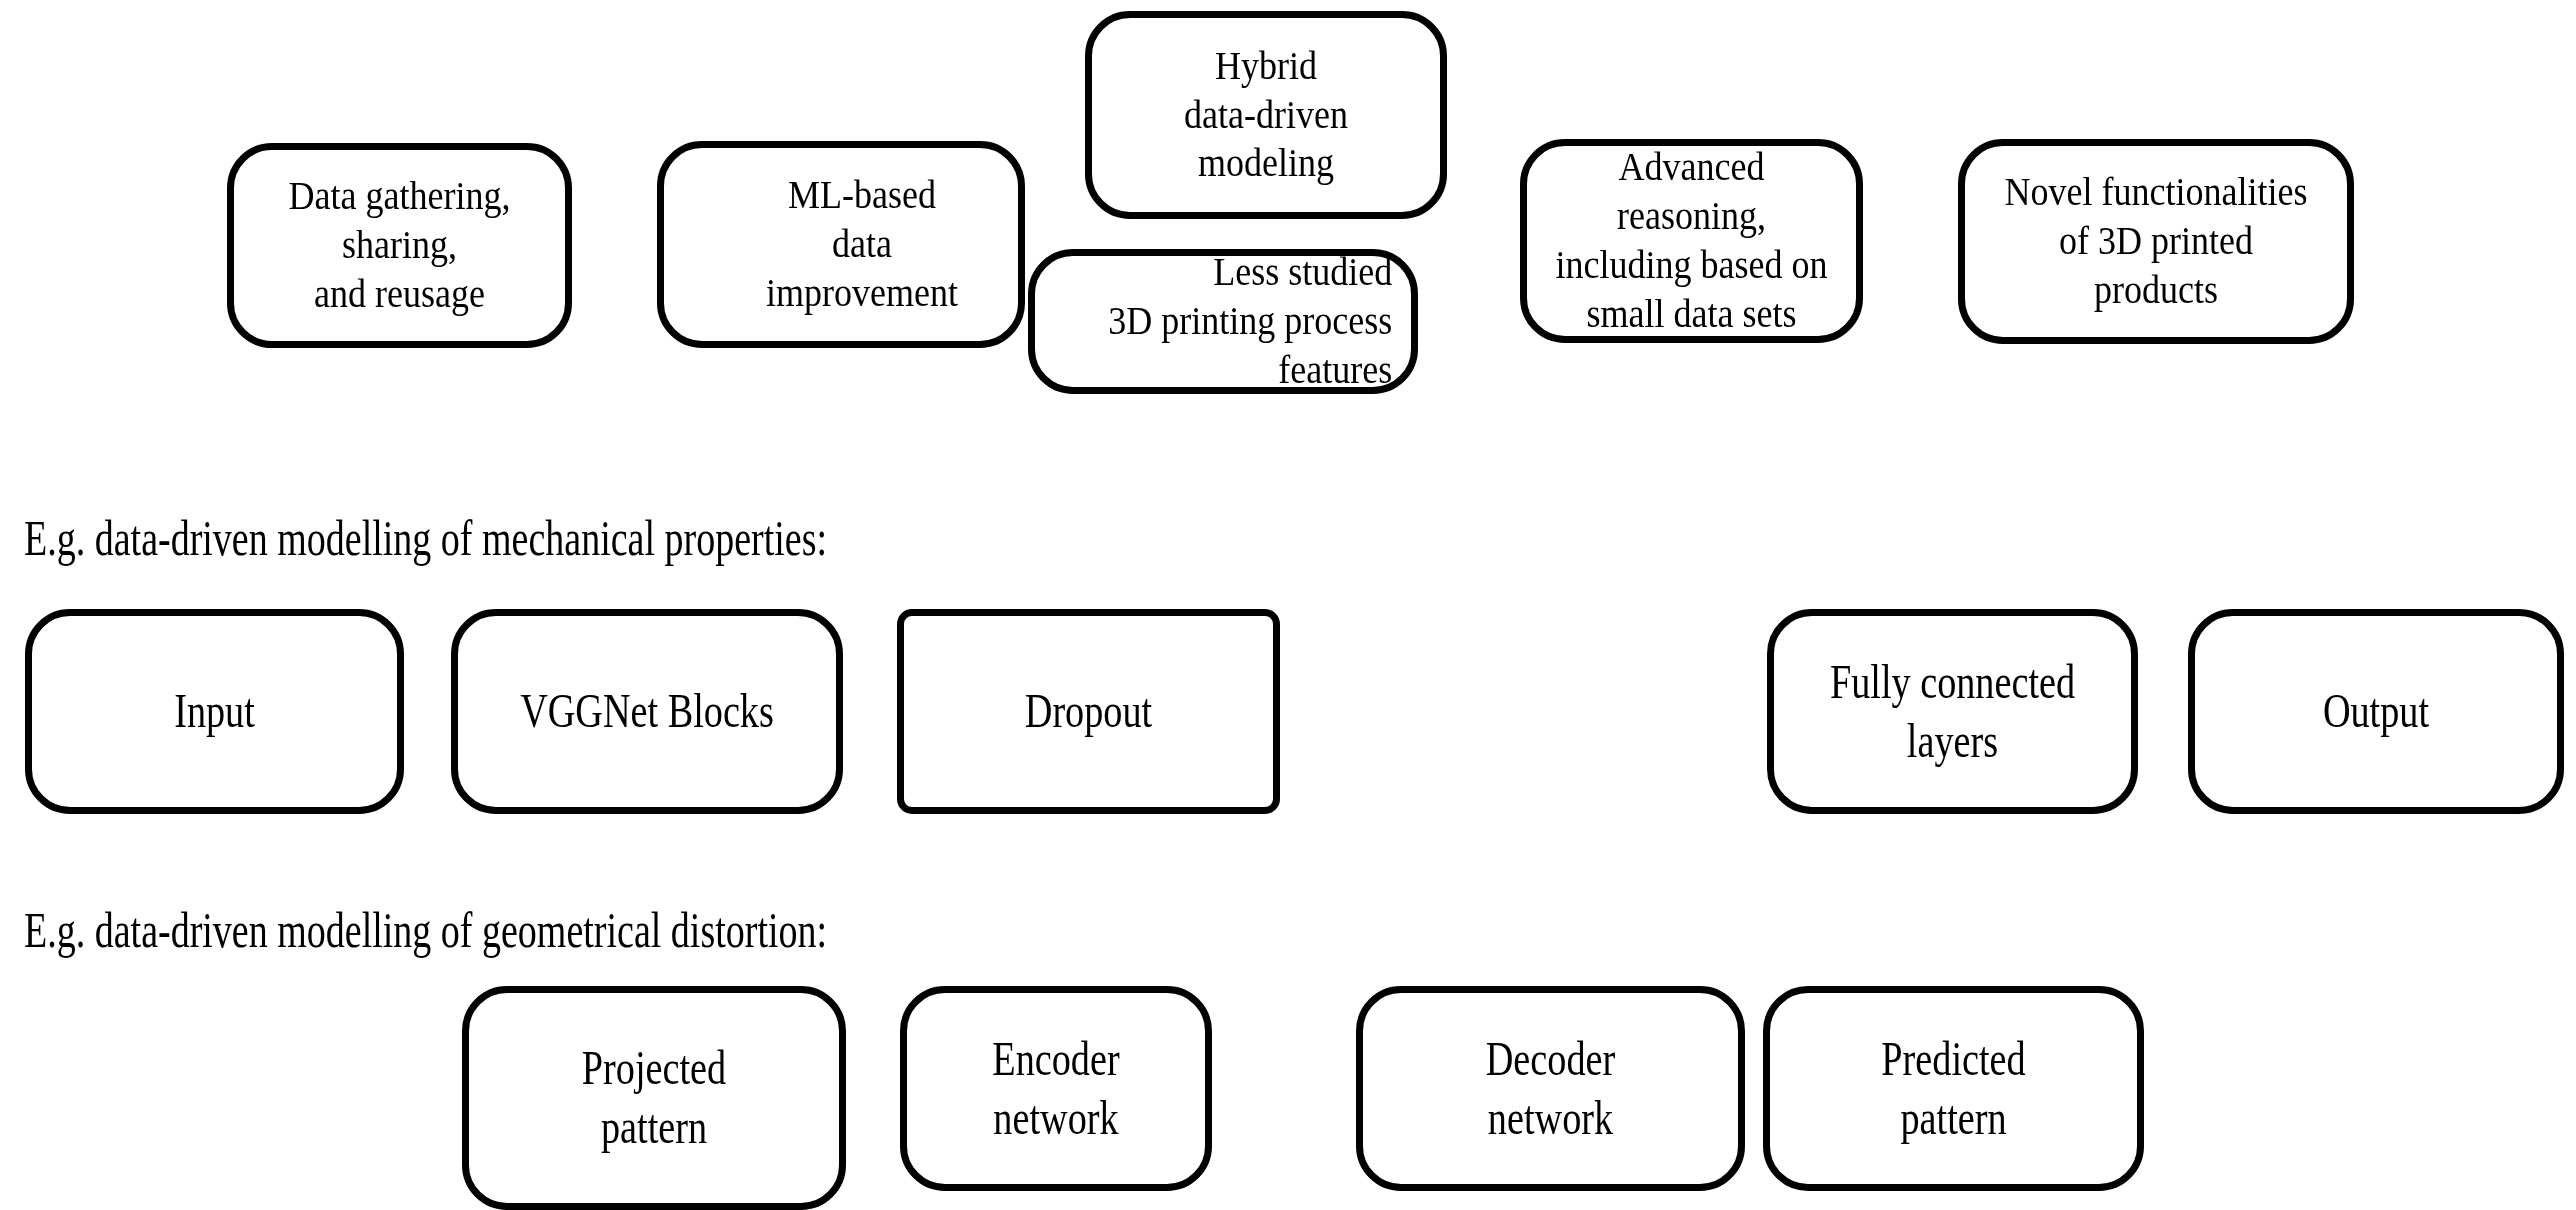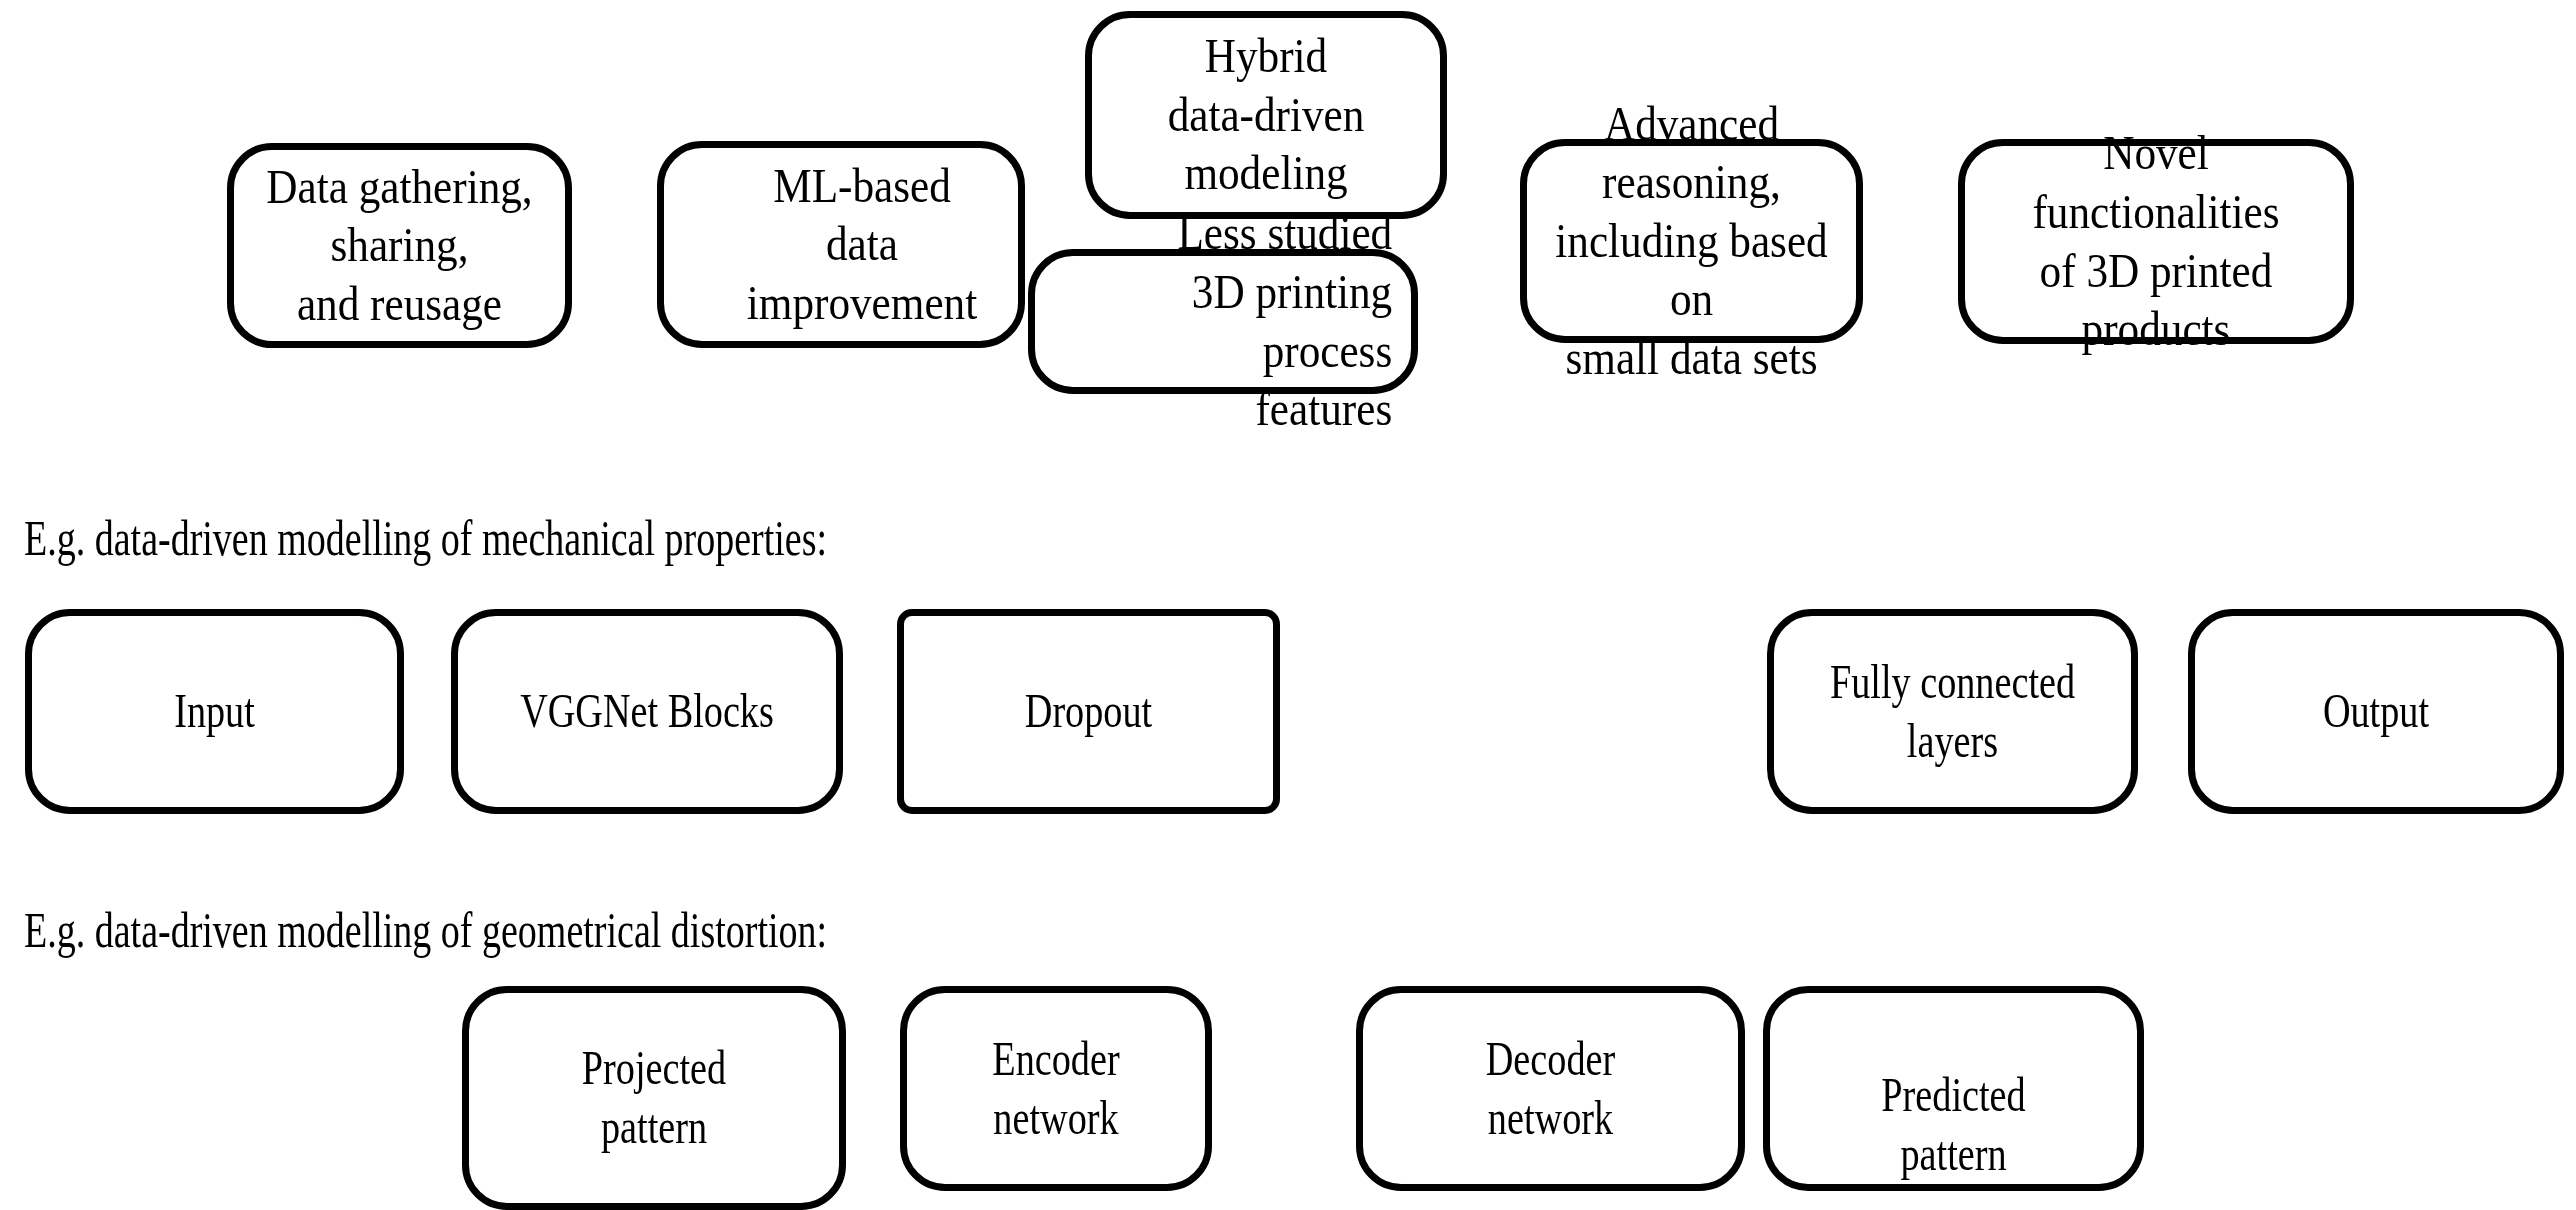--- a/index.html
+++ b/index.html
@@ -31,21 +31,21 @@
     justify-content: center;
     text-align: center;
   }
   .lbl {
     display: block;
     width: 100%;
     white-space: pre-line;
     color: #000000;
   }
   
-  .node-top { font-size: 48px; line-height: 1.22; }
+  .node-top { font-size: 40px; line-height: 1.22; }
   .node-top .lbl { transform: scaleX(0.9); }
   
   .node-cond { font-size: 49px; line-height: 1.2; }
   .node-cond .lbl { transform: scaleX(0.78); }
   .heading {
     position: absolute;
     font-size: 50px;
     line-height: 1.1;
     white-space: nowrap;
     transform: scaleX(0.76);
@@ -128,19 +128,19 @@
   <div class="node node-cond" style="left:900px; top:986px; width:312px; height:205px;">
     <span class="lbl">Encoder
 network</span>
   </div>
 
   <div class="node node-cond" style="left:1356px; top:986px; width:389px; height:205px;">
     <span class="lbl">Decoder
 network</span>
   </div>
 
-  <div class="node node-cond" style="left:1763px; top:986px; width:381px; height:205px;align-items:flex-end;">
+  <div class="node node-cond" style="left:1763px; top:986px; width:381px; height:205px;">
     <span class="lbl">Predicted
 pattern</span>
   </div>
 
 </div>
 
 
 </body></html>

